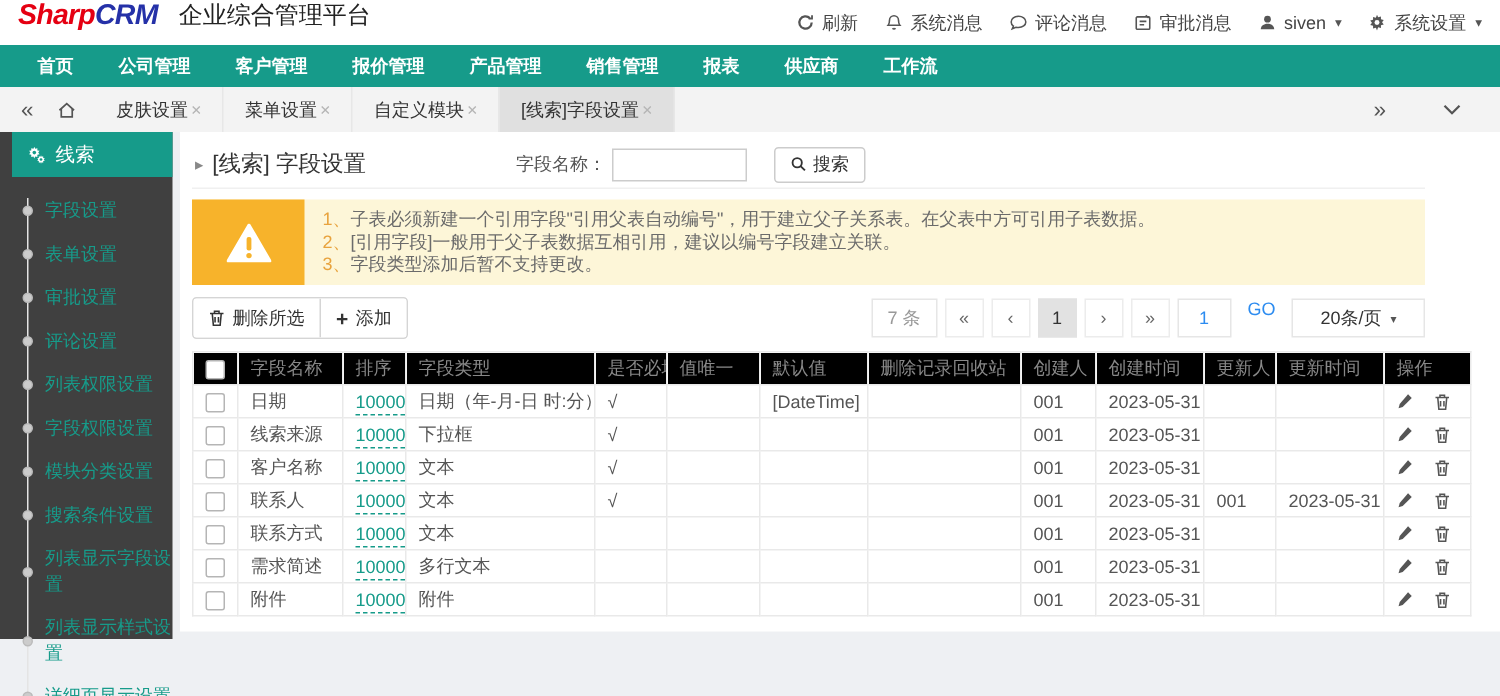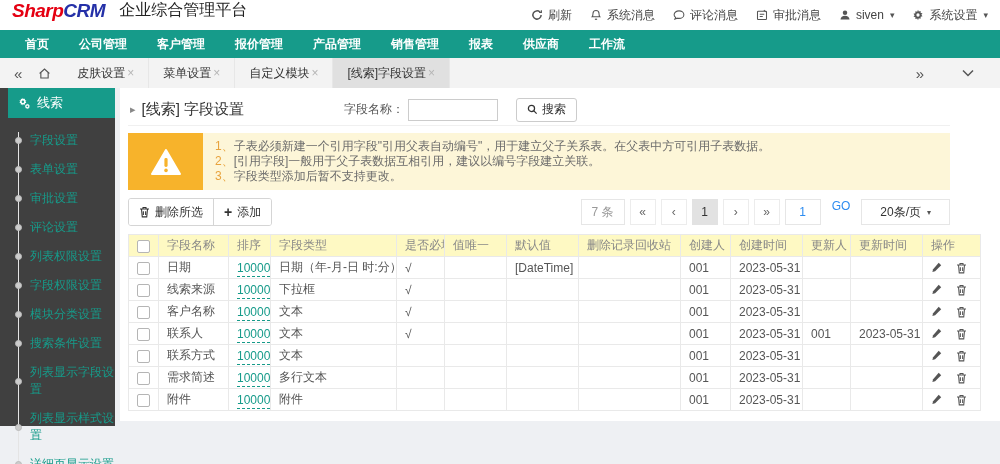--- a/index.html
+++ b/index.html
@@ -72,21 +72,21 @@
   .pg-total { border:1px solid #e6e6e6; height:26px; line-height:24px; padding:0 10px; color:#999; background:#fff; }
   .pg-btn { min-width:26px; height:26px; line-height:24px; text-align:center; border:1px solid #ececec; background:#fff; color:#666; cursor:pointer; font-size:12px; padding:0 5px; }
   .pg-btn.current { background:#e2e2e2; color:#333; border-color:#e2e2e2; }
   .pg-input { width:36px; height:26px; border:1px solid #e6e6e6; text-align:center; color:#2d8cf0; font-size:12px; outline:none; }
   .pg-go { color:#2d8cf0; padding:0 6px; cursor:pointer; }
   .pg-size { height:26px; border:1px solid #e6e6e6; background:#fff; color:#333; padding:0 18px; display:flex; align-items:center; gap:5px; cursor:pointer; }
   .pg-size .caret { font-size:8px; }
 
   table { width:822px; border-collapse:collapse; table-layout:fixed; margin-top:8px; }
   th, td { border:1px solid #e9e9e9; height:22px; padding:0 8px; font-weight:normal; text-align:left; font-size:12px; white-space:nowrap; overflow:hidden; }
-  th { color:#888; background:#fef9c3; }
+  th { color:#888; background:#000000; }
   td { color:#555; }
   .chk { width:13px; height:13px; border:1px solid #b5b5b5; border-radius:2px; background:#fff; display:inline-block; vertical-align:middle; cursor:pointer; }
   .order-link { color:#169b8a; border-bottom:1px dashed #169b8a; padding-bottom:1px; cursor:pointer; }
   .row-actions { display:flex; gap:14px; align-items:center; }
   .act-ico { color:#555; cursor:pointer; }
 </style>
 </head>
 <body>
 
 <div class="header">

